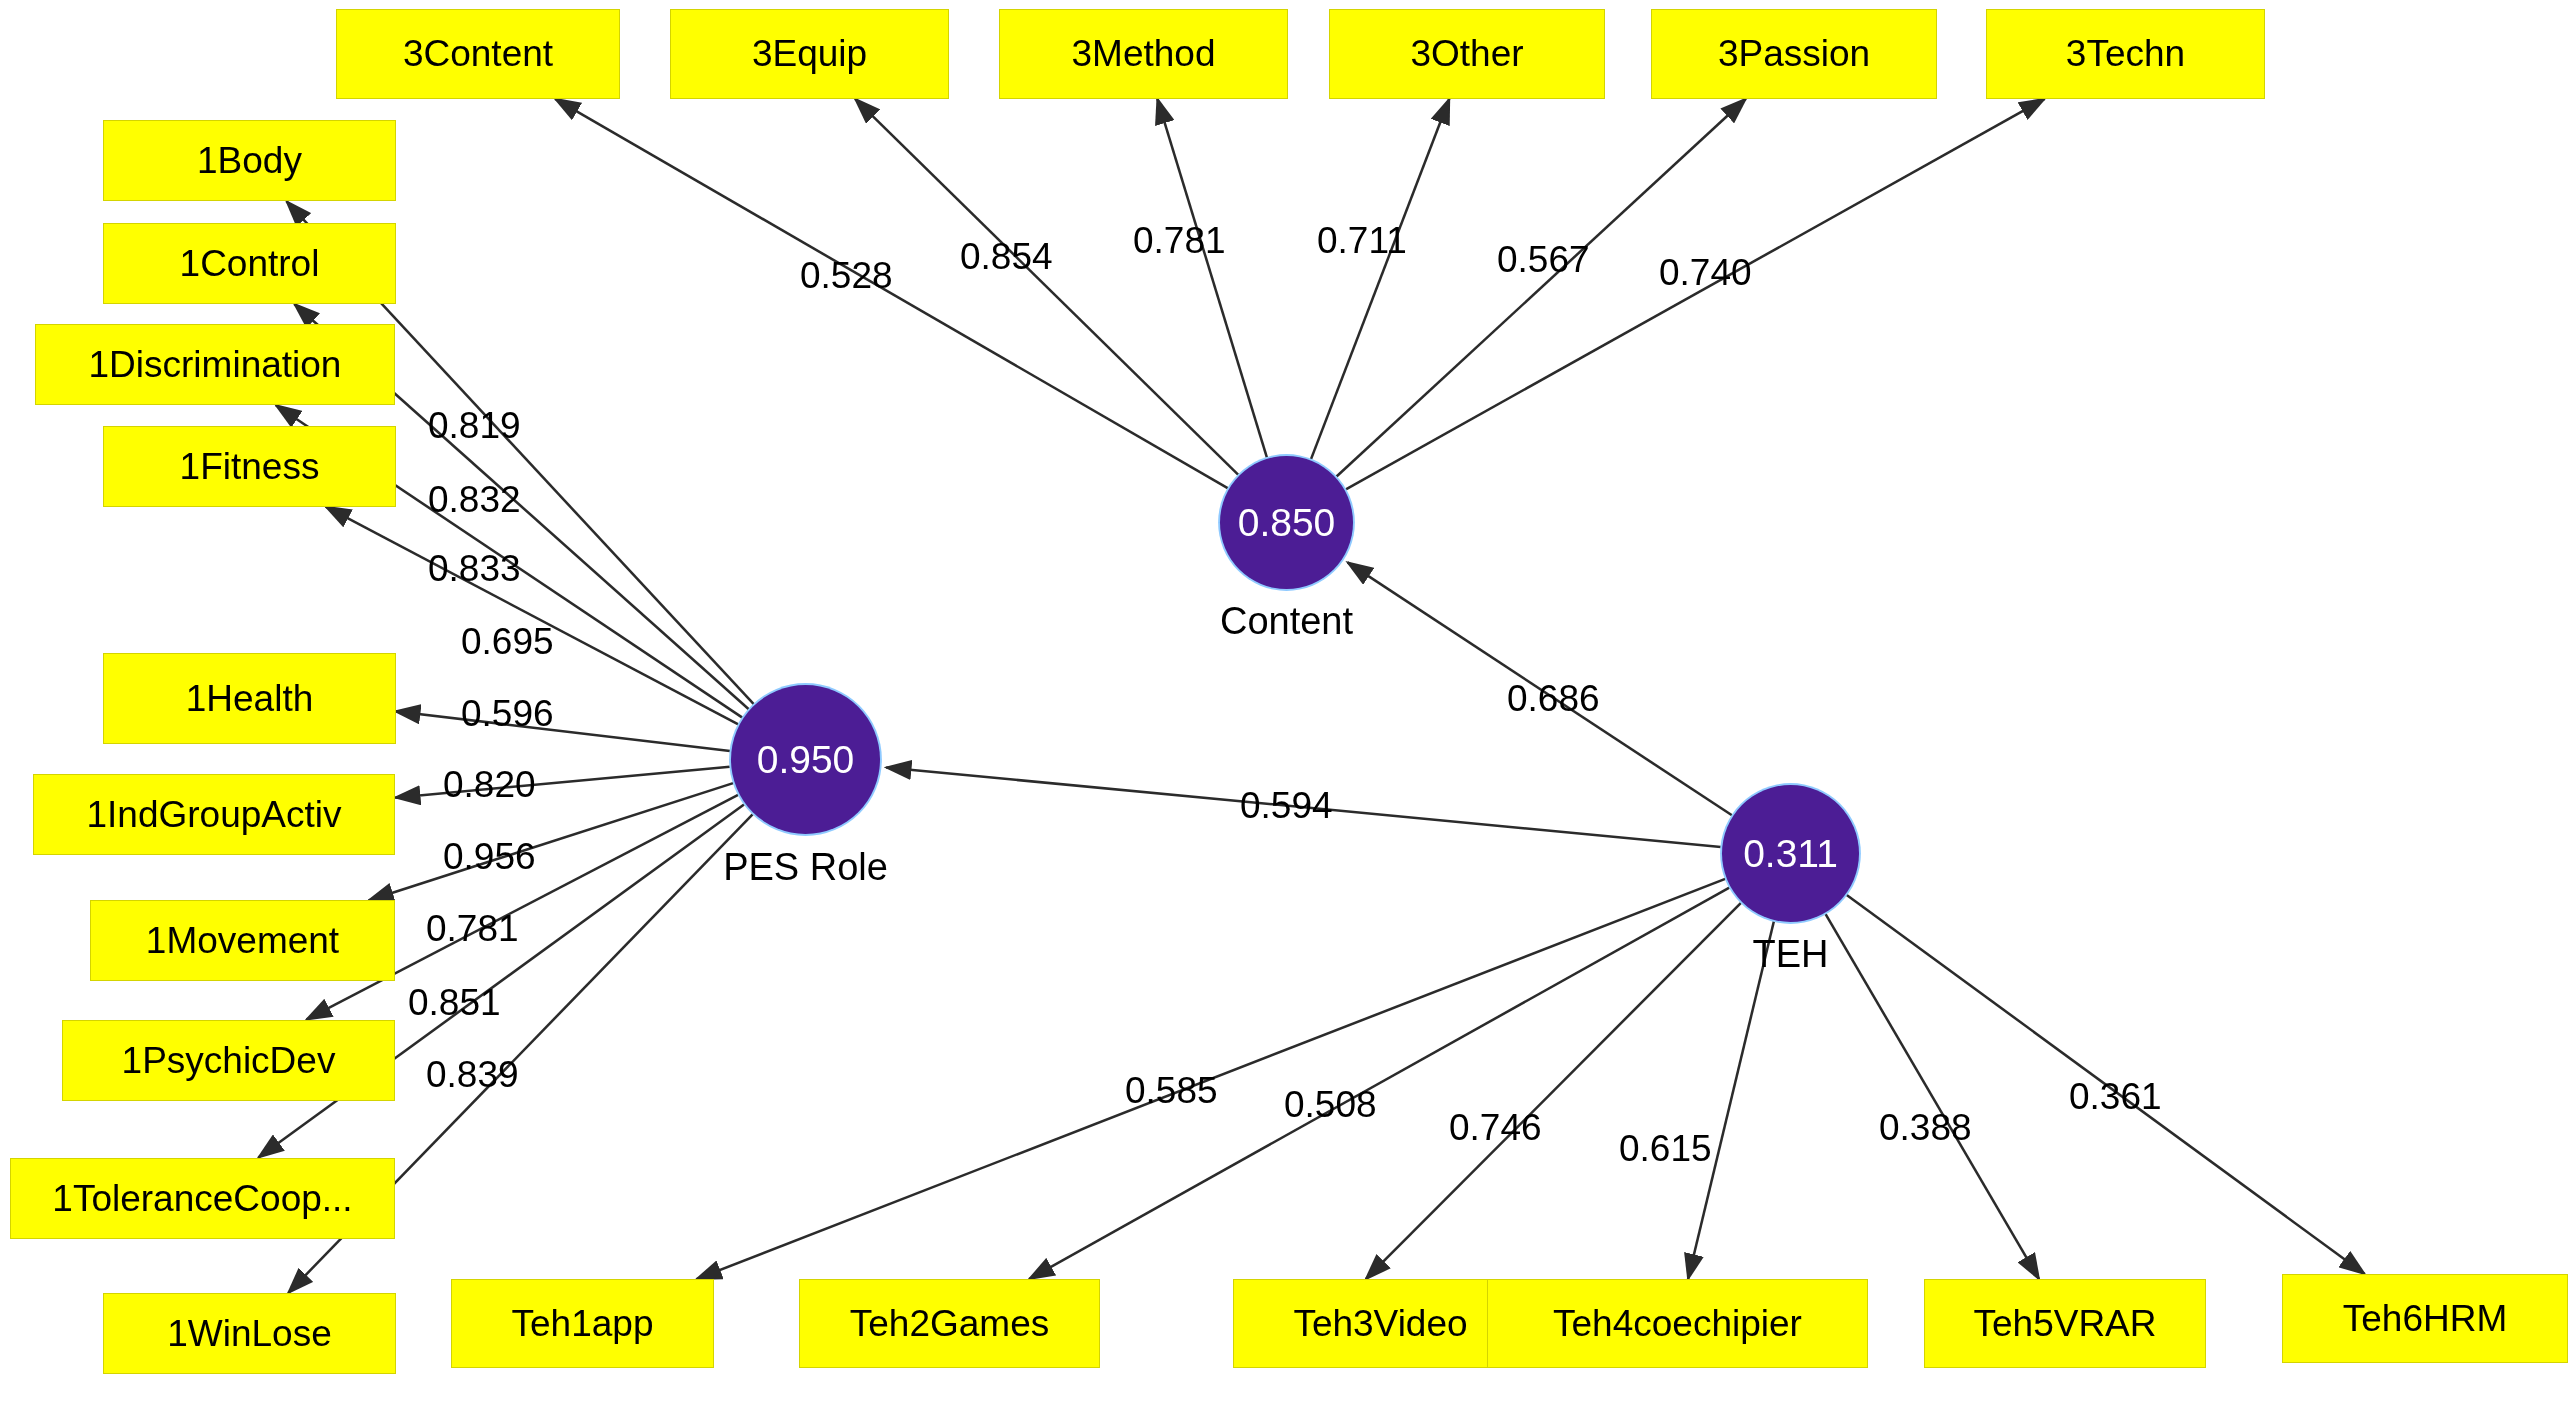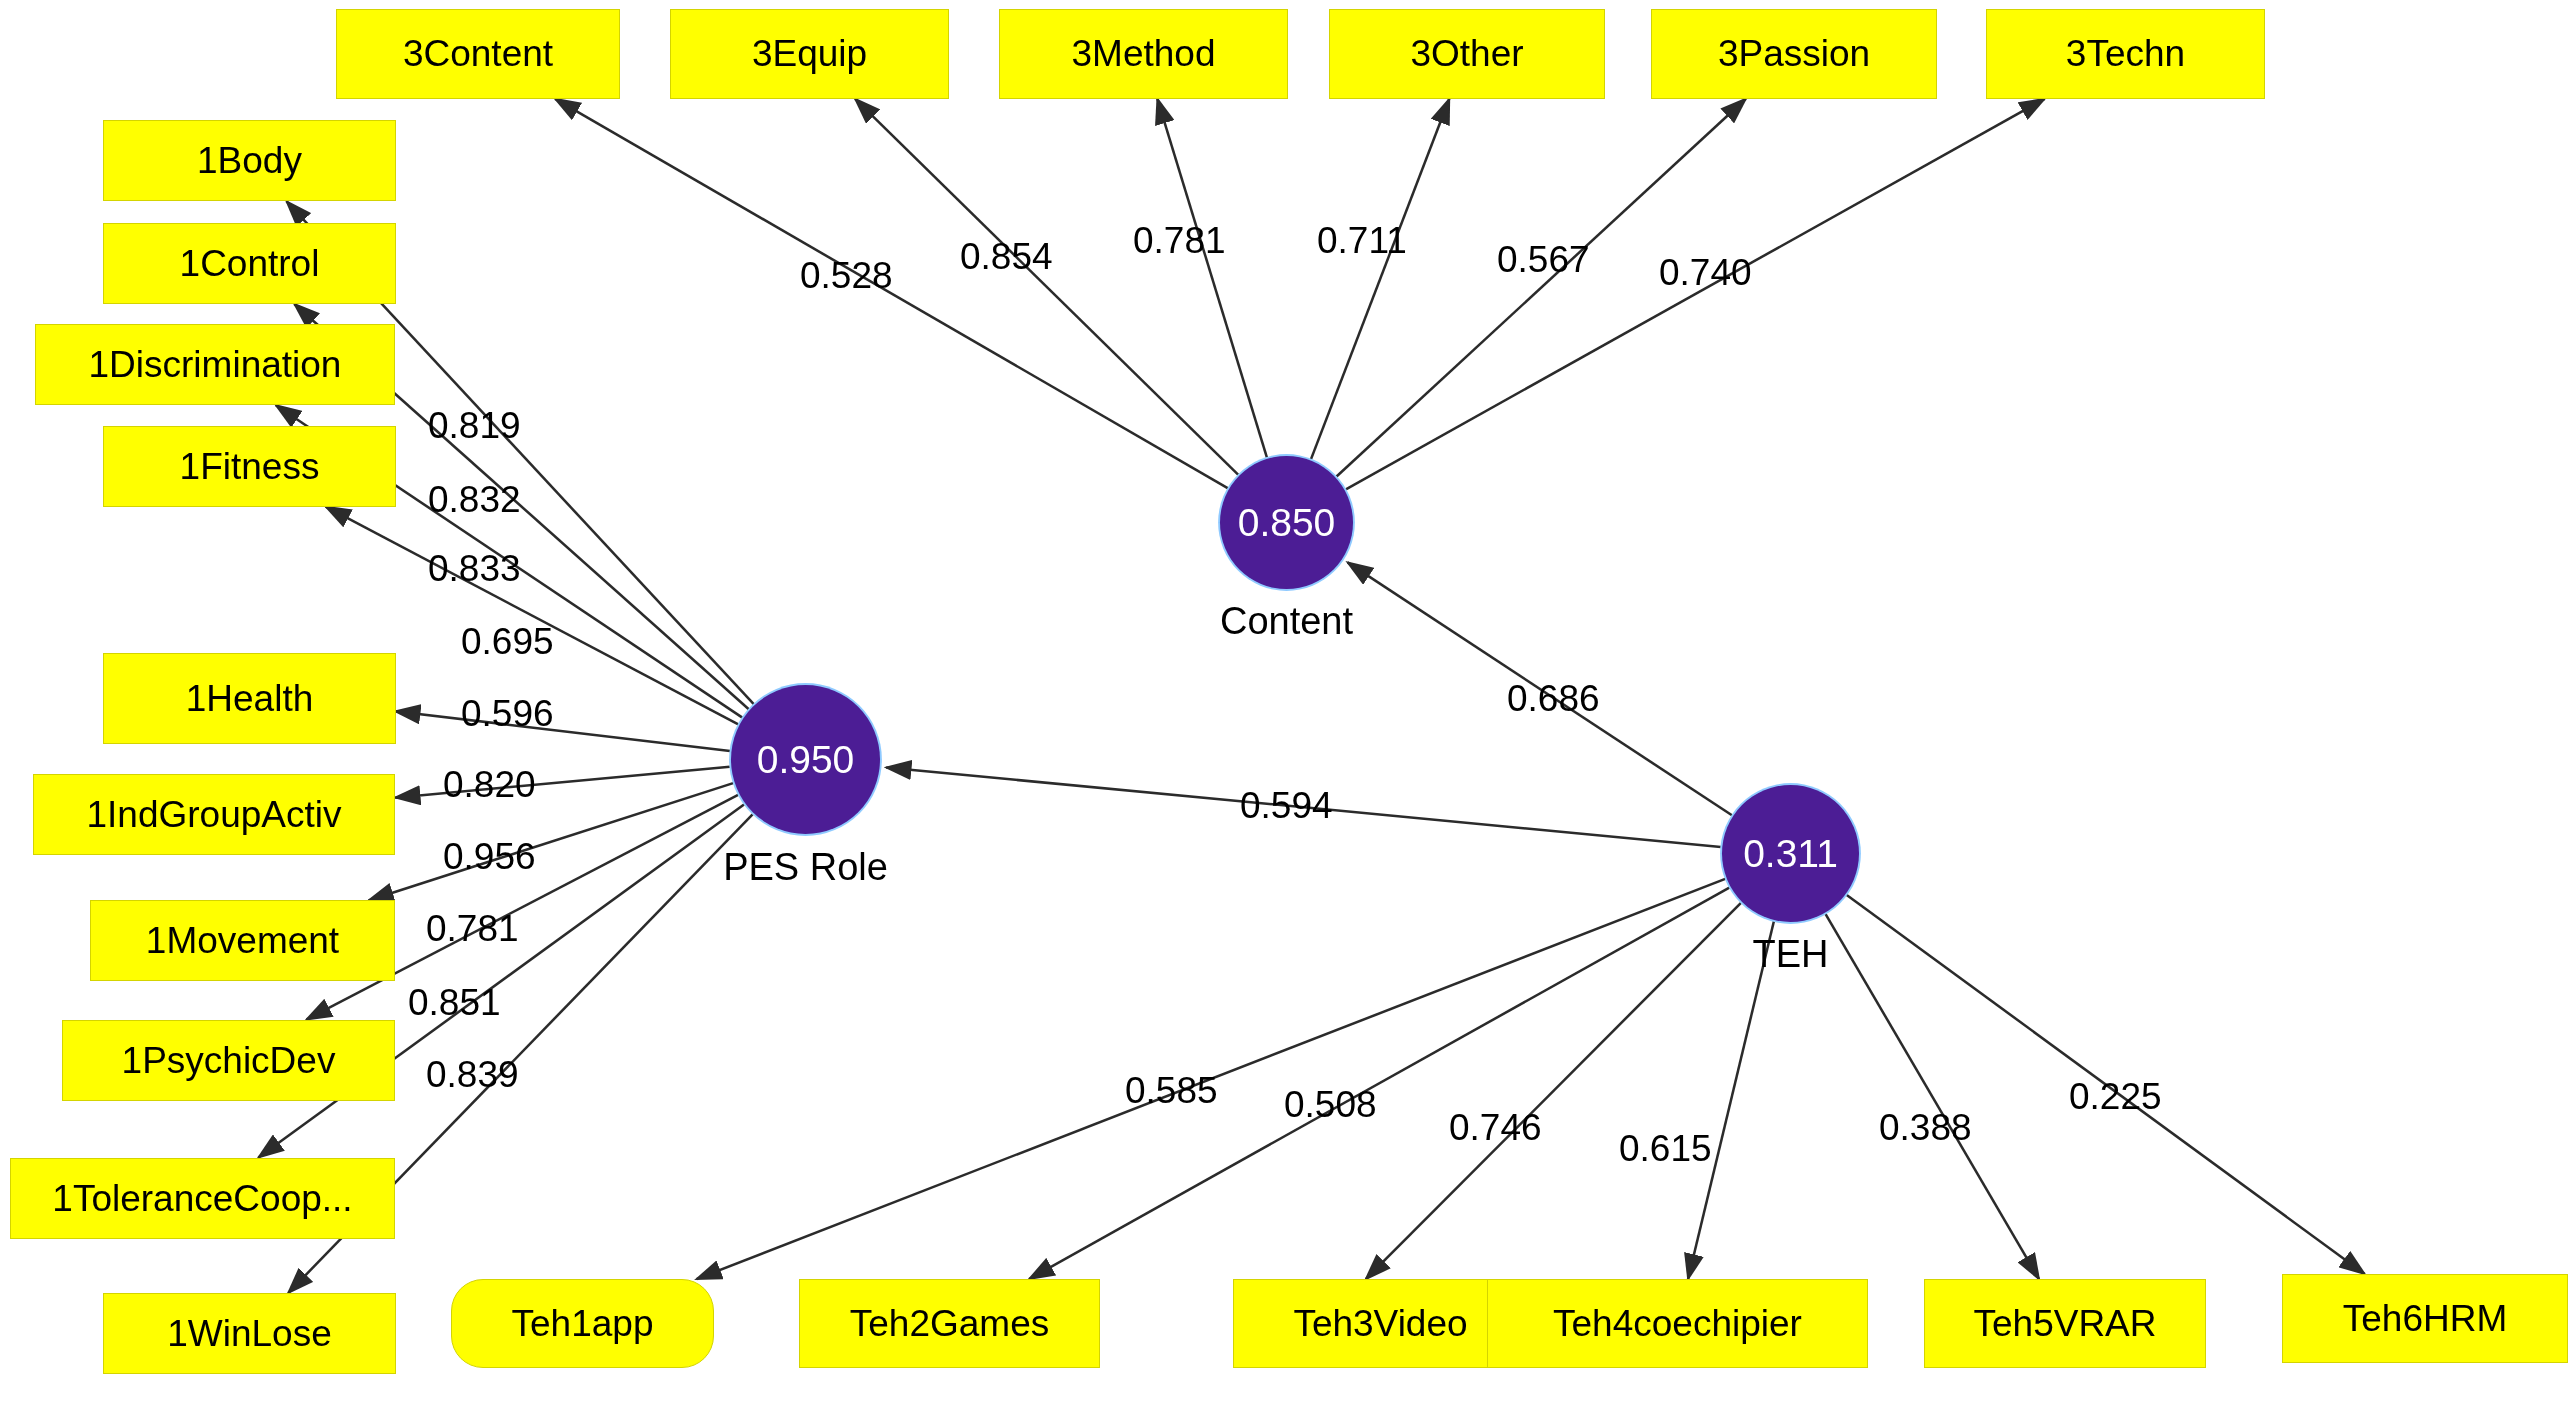--- a/index.html
+++ b/index.html
@@ -151,21 +151,21 @@
       </div>
       <div class="node-box" style="left: 1329px; top: 8.9px; width: 276px; height: 90px;">
         <span>3Other</span>
       </div>
       <div class="node-box" style="left: 1651px; top: 8.9px; width: 286px; height: 90px;">
         <span>3Passion</span>
       </div>
       <div class="node-box" style="left: 1986px; top: 8.9px; width: 279px; height: 90px;">
         <span>3Techn</span>
       </div>
-      <div class="node-box" style="left: 451px; top: 1279px; width: 263px; height: 89px; border-radius: 32px;">
+      <div class="node-box" style="left: 451px; top: 1279px; width: 263px; height: 89px;">
         <span>Teh1app</span>
       </div>
       <div class="node-box" style="left: 799px; top: 1279px; width: 301px; height: 89px;">
         <span>Teh2Games</span>
       </div>
       <div class="node-box" style="left: 1233px; top: 1279px; width: 295px; height: 89px;">
         <span>Teh3Video</span>
       </div>
       <div class="node-box" style="left: 1487px; top: 1279px; width: 381px; height: 89px;">
         <span>Teh4coechipier</span>
@@ -206,19 +206,19 @@
       <div class="coef" style="left: 960px; top: 236px;">0.854</div>
       <div class="coef" style="left: 1133px; top: 220px;">0.781</div>
       <div class="coef" style="left: 1317px; top: 220px;">0.711</div>
       <div class="coef" style="left: 1497px; top: 239px;">0.567</div>
       <div class="coef" style="left: 1659px; top: 252px;">0.740</div>
       <div class="coef" style="left: 1125px; top: 1070px;">0.585</div>
       <div class="coef" style="left: 1284px; top: 1084px;">0.508</div>
       <div class="coef" style="left: 1449px; top: 1107px;">0.746</div>
       <div class="coef" style="left: 1619px; top: 1128px;">0.615</div>
       <div class="coef" style="left: 1879px; top: 1107px;">0.388</div>
-      <div class="coef" style="left: 2069px; top: 1076px;">0.225</div>
+      <div class="coef" style="left: 2069px; top: 1076px;">0.361</div>
       <div class="coef" style="left: 1507px; top: 678px;">0.686</div>
       <div class="coef" style="left: 1240px; top: 785px;">0.594</div>
     </div>
 
 </div>
 
 
 </body></html>

